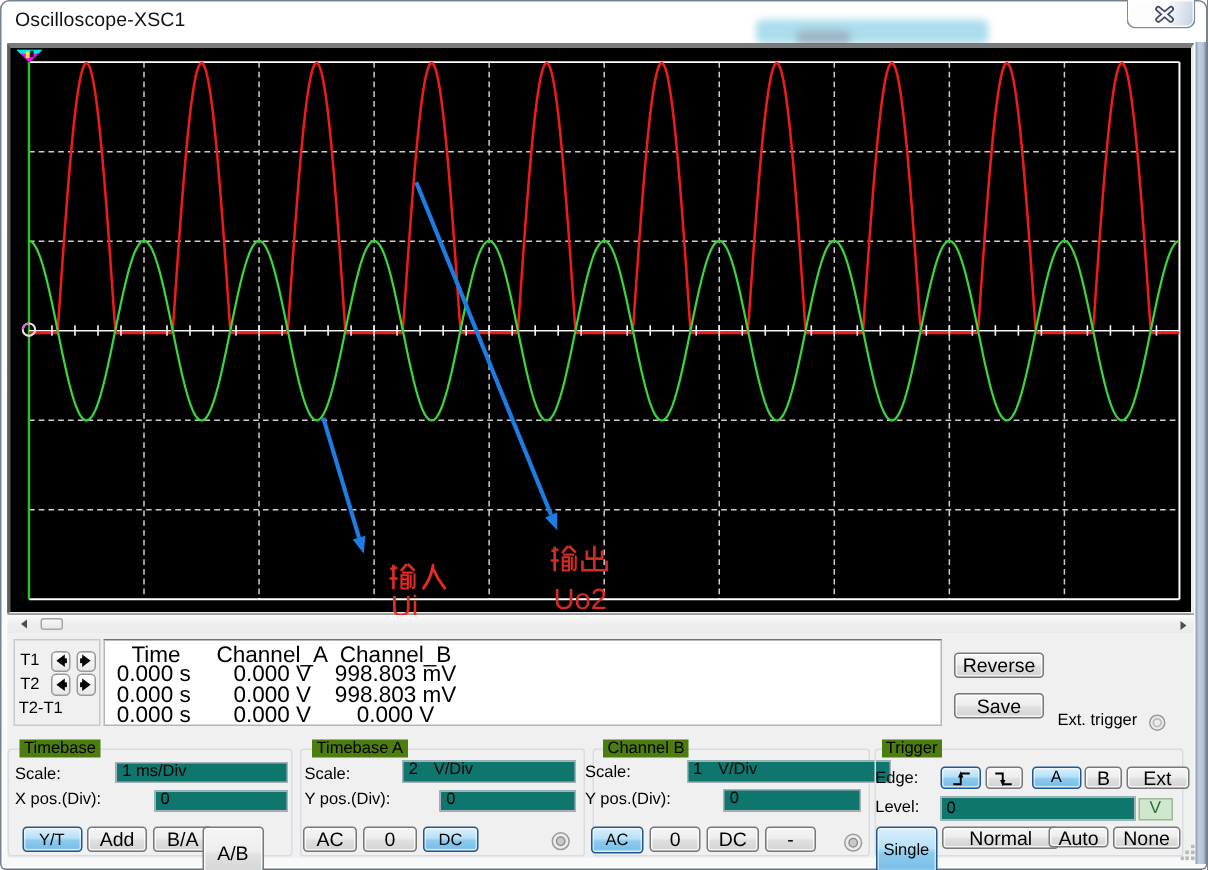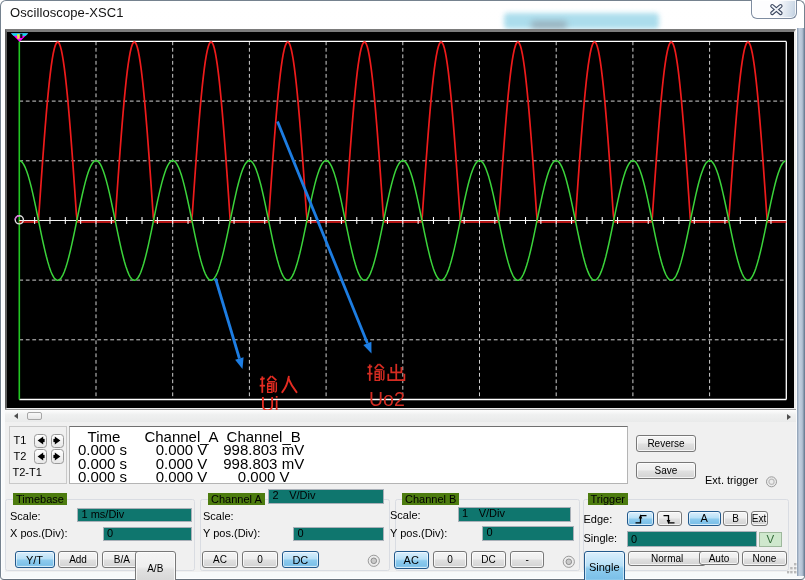--- a/index.html
+++ b/index.html
@@ -12,21 +12,21 @@
 #scr{left:5px;top:29px;width:791px;height:379.6px;background:#000;border-top:3.4px solid #7b7b7b;border-left:2.2px solid #5f5f5f;border-right:2.2px solid #ededed;border-bottom:1.9px solid #ededed}
 #sbar{left:5px;top:408.6px;width:791px;height:13px;background:linear-gradient(180deg,#fdfdfd,#eff0f0 40%,#e9eaea);border-top:1.2px solid #9c9c9c}
 #sthumb{left:26.5px;top:411.7px;width:15.5px;height:8.3px;background:linear-gradient(180deg,#f8f8f8,#e7e7e7);border:1px solid #a6a6a6;border-radius:2px}
 .sarrow{width:0;height:0;border-style:solid}
 #sleft{left:13.5px;top:413px;border-width:3.4px 4.6px 3.4px 0;border-color:transparent #4e4e4e transparent transparent}
 #sright{left:786.5px;top:413.5px;border-width:3.4px 0 3.4px 4.6px;border-color:transparent transparent transparent #4e4e4e}
 #tbox{left:8.5px;top:426px;width:58.5px;height:57.5px;border:1px solid #c9c9c9;background:#f0f0f0}
 #table{left:68.5px;top:425.5px;width:559px;height:58px;background:#fff;border:1px solid #b4b4b4;border-top:1.4px solid #707070}
 .t11{font-size:15px;color:#000}
 .tc{position:absolute;transform:translateX(-50%);white-space:nowrap}
-.btn{position:absolute;border:1px solid #787878;border-radius:3px;background:linear-gradient(180deg,#f5f5f5,#eeeeee 45%,#e0e0e0 55%,#d3d3d3);box-shadow:inset 0 0 0 1px rgba(255,255,255,.75);display:flex;align-items:center;justify-content:center;font-size:10px;color:#000}
+.btn{position:absolute;border:1px solid #787878;border-radius:3px;background:linear-gradient(180deg,#f5f5f5,#eeeeee 45%,#e0e0e0 55%,#d3d3d3);box-shadow:inset 0 0 0 1px rgba(255,255,255,.75);display:flex;align-items:center;justify-content:center;font-size:13px;color:#000}
 .btnb{position:absolute;border:1.4px solid #22598c;border-radius:3px;background:linear-gradient(180deg,#dbeffd,#b7e0f7 45%,#8dcbee 55%,#7cc0e8 88%,#a8d9f2);box-shadow:inset 0 0 0 1px rgba(255,255,255,.55);display:flex;align-items:center;justify-content:center;font-size:11px;color:#000}
 .tbx{position:absolute;background:#0f766e;border:1px solid #a9b0b8;font-size:11px;color:#000;padding:0 0 0 3.5px;line-height:11px}
 .grp{position:absolute;border:1px solid #d9dce2;border-radius:2.5px}
 .glab{position:absolute;font-size:11px;color:#000;background:#4d7c0f;padding:0 3px;white-space:nowrap}
 .lab{position:absolute;font-size:11px;color:#000;white-space:nowrap}
 #panel{left:5px;top:421.6px;width:791px;height:150.9px;background:#f0f0f0}
 #rgrip{right:7px;bottom:6px;width:11px;height:11px}
 .mbtn{position:absolute;width:12.8px;height:14.8px;border:1px solid #999;border-radius:3.5px;background:linear-gradient(180deg,#fefefe,#e7e7e7);display:flex;align-items:center;justify-content:center}
 #vbox{left:758.5px;top:531.5px;width:23.5px;height:15.5px;background:#cfe8cd;border:1px solid #9eb89c;display:flex;align-items:center;justify-content:center;font-size:11.5px;color:#336b39}
 #rightedge{left:797px;top:28px;width:8px;height:548px;background:linear-gradient(90deg,#8a9cb1,#c3cfdf 28%,#b4c2d4 65%,#5f7289)}
@@ -123,37 +123,37 @@
 <div class="lab" style="left:10px;top:510.2px">Scale:</div>
 <div class="tbx" style="left:77px;top:507.5px;width:114.5px;height:14.5px">1 ms/Div</div>
 <div class="lab" style="left:10px;top:527.2px">X pos.(Div):</div>
 <div class="tbx" style="left:102.5px;top:526.8px;width:89.5px;height:14.5px">0</div>
 <div class="btnb" style="left:14.5px;top:551.2px;width:40px;height:17px">Y/T</div>
 <div class="btn" style="left:58.3px;top:551.2px;width:39.5px;height:17px">Add</div>
 <div class="btn" style="left:101.8px;top:551.2px;width:40px;height:17px">B/A</div>
 <div class="btn" style="left:135px;top:551.2px;width:40.5px;height:35px">A/B</div>
 
 <div class="grp" style="left:200px;top:498.5px;width:189.5px;height:72.5px"></div>
-<div class="glab" style="left:208px;top:492.6px">Channel A</div>
+<div class="glab" style="left:208px;top:492.6px">Timebase A</div>
 <div class="lab" style="left:203px;top:510.2px">Scale:</div>
-<div class="tbx" style="left:268px;top:489px;width:115.6px;height:15px"><span style="margin-right:10.5px">2</span>V/Div</div>
+<div class="tbx" style="left:268px;top:507px;width:115.6px;height:15px"><span style="margin-right:10.5px">2</span>V/Div</div>
 <div class="lab" style="left:203px;top:527.2px">Y pos.(Div):</div>
 <div class="tbx" style="left:293px;top:526.8px;width:90.6px;height:14.5px">0</div>
 <div class="btn" style="left:202px;top:551.2px;width:36px;height:17px">AC</div>
 <div class="btn" style="left:242px;top:551.2px;width:36px;height:17px">0</div>
 <div class="btnb" style="left:281.7px;top:551.2px;width:37.3px;height:17px">DC</div>
 <svg class="abs" style="left:366.5px;top:554px" width="14" height="14">
     <circle cx="6.8" cy="6.8" r="5.6" fill="#ececec" stroke="#9a9a9a" stroke-width="1"></circle>
     <circle cx="6.8" cy="6.8" r="2.8" fill="#c9c9c9" stroke="#8f8f8f" stroke-width="1"></circle>
   </svg>
 
 <div class="grp" style="left:394.5px;top:498.5px;width:185px;height:72.5px"></div>
 <div class="glab" style="left:402px;top:492.6px">Channel B</div>
 <div class="lab" style="left:390px;top:509.4px">Scale:</div>
-<div class="tbx" style="left:457.5px;top:506.8px;width:113px;height:15px"><span style="margin-right:10.5px">1</span>V/Div</div>
+<div class="tbx" style="left:457.5px;top:506.8px;width:136px;height:15px"><span style="margin-right:10.5px">1</span>V/Div</div>
 <div class="lab" style="left:390px;top:526.6px">Y pos.(Div):</div>
 <div class="tbx" style="left:482px;top:526.2px;width:92.4px;height:14.5px">0</div>
 <div class="btnb" style="left:393.5px;top:551.2px;width:35.5px;height:17.6px">AC</div>
 <div class="btn" style="left:432.7px;top:551.2px;width:34.8px;height:17px">0</div>
 <div class="btn" style="left:471.2px;top:551.2px;width:34.8px;height:17px">DC</div>
 <div class="btn" style="left:509.7px;top:551.2px;width:34.8px;height:17px">-</div>
 <svg class="abs" style="left:562px;top:554.5px" width="14" height="14">
     <circle cx="6.8" cy="6.8" r="5.6" fill="#ececec" stroke="#9a9a9a" stroke-width="1"></circle>
     <circle cx="6.8" cy="6.8" r="2.8" fill="#c9c9c9" stroke="#8f8f8f" stroke-width="1"></circle>
   </svg>
@@ -168,22 +168,22 @@
     </svg>
   </div>
 <div class="btn" style="left:657px;top:511px;width:24.5px;height:15px">
     <svg width="16" height="12">
       <path d="M2.5,2.6 H7.5 V8 M7.5,9.8 H13.5" stroke="#000" stroke-width="1.3" fill="none"></path>
       <polygon points="7.5,11.2 5.7,7 9.3,7" fill="#000"></polygon>
     </svg>
   </div>
 <div class="btnb" style="left:688px;top:510.7px;width:32.5px;height:15.6px">A</div>
 <div class="btn" style="left:723.4px;top:511px;width:24.5px;height:15px">B</div>
-<div class="btn" style="left:750.6px;top:511px;width:17px;height:15px">Ext</div>
-<div class="lab" style="left:583.5px;top:532.2px">Single:</div>
+<div class="btn" style="left:750.6px;top:511px;width:42px;height:15px">Ext</div>
+<div class="lab" style="left:583.5px;top:532.2px">Level:</div>
 <div class="tbx" style="left:626.5px;top:531.3px;width:130.5px;height:16px;padding-top:2px">0</div>
 <div id="vbox" class="abs">V</div>
 <div class="btnb" style="left:584px;top:551.2px;width:40.5px;height:32px">Single</div>
 <div class="btn" style="left:628.2px;top:551.2px;width:78px;height:14.5px">Normal</div>
 <div class="btn" style="left:698.7px;top:551.2px;width:40.6px;height:14px">Auto</div>
 <div class="btn" style="left:742.1px;top:551.2px;width:44.6px;height:14.5px">None</div>
 <svg id="rgrip" class="abs" width="11" height="11">
     <g fill="#b9b9b9">
       <rect x="7" y="0" width="2.4" height="2.4"></rect>
       <rect x="7" y="4" width="2.4" height="2.4"></rect>

